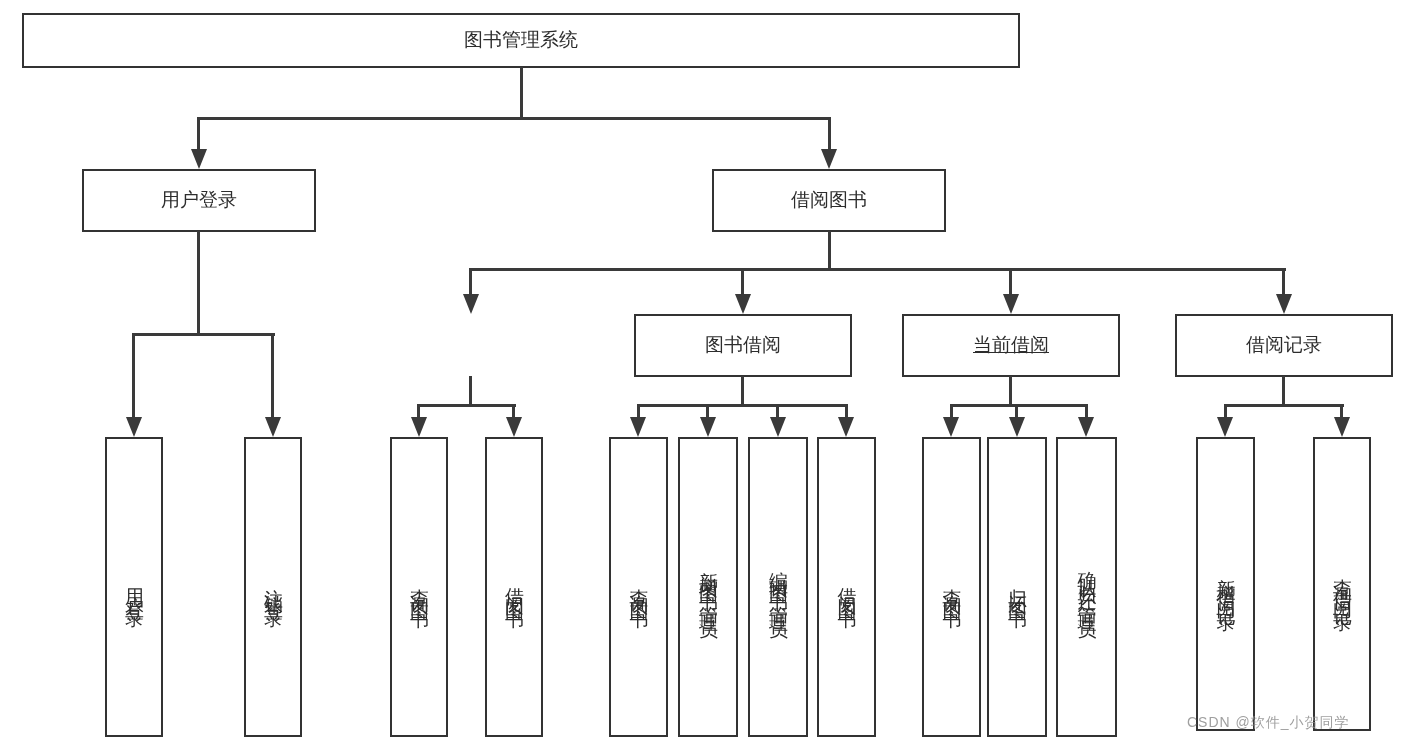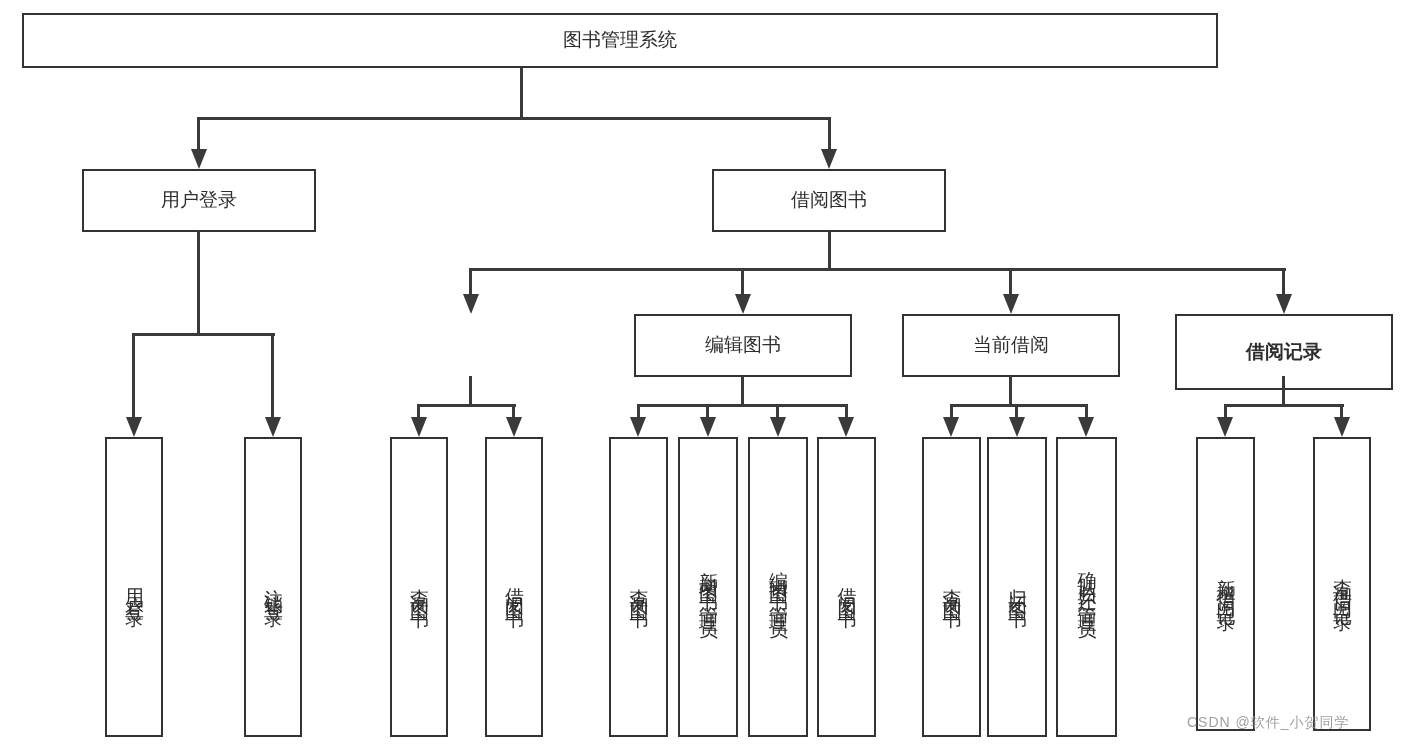--- a/index.html
+++ b/index.html
@@ -43,32 +43,32 @@
     z-index:5;
     letter-spacing:1px;
     white-space:nowrap;
   }
 </style>
 </head>
 <body>
 
 <div id="canvas">
 
-  <div class="box" style="left:22px;top:13px;width:1196px;height:55px;">图书管理系统</div>
+  <div class="box" style="left:22px;top:13px;width:998px;height:55px;">图书管理系统</div>
 
   <div class="box" style="left:82px;top:169px;width:234px;height:63px;">用户登录</div>
 
   <div class="box" style="left:712px;top:169px;width:234px;height:63px;">借阅图书</div>
 
 
-  <div class="box" style="left:634px;top:314px;width:218px;height:63px;">编辑图书</div>
+  <div class="box" style="left:634px;top:314px;width:218px;height:63px;">图书借阅</div>
 
-  <div class="box" style="left:902px;top:314px;width:218px;height:63px;">当前借阅</div>
+  <div class="box" style="left:902px;top:314px;width:218px;height:63px;text-decoration:underline;">当前借阅</div>
 
-  <div class="box" style="left:1175px;top:314px;width:218px;height:76px;font-weight:bold;">借阅记录</div>
+  <div class="box" style="left:1175px;top:314px;width:218px;height:63px;">借阅记录</div>
 
   <div class="box vtext" style="left:105px;top:437px;width:58px;height:300px;">用户登录</div>
 
   <div class="box vtext" style="left:244px;top:437px;width:58px;height:300px;">注销登录</div>
 
   <div class="box vtext" style="left:390px;top:437px;width:58px;height:300px;">查询图书</div>
 
   <div class="box vtext" style="left:485px;top:437px;width:58px;height:300px;">借阅图书</div>
 
   <div class="box vtext" style="left:609px;top:437px;width:59px;height:300px;">查询图书</div>

